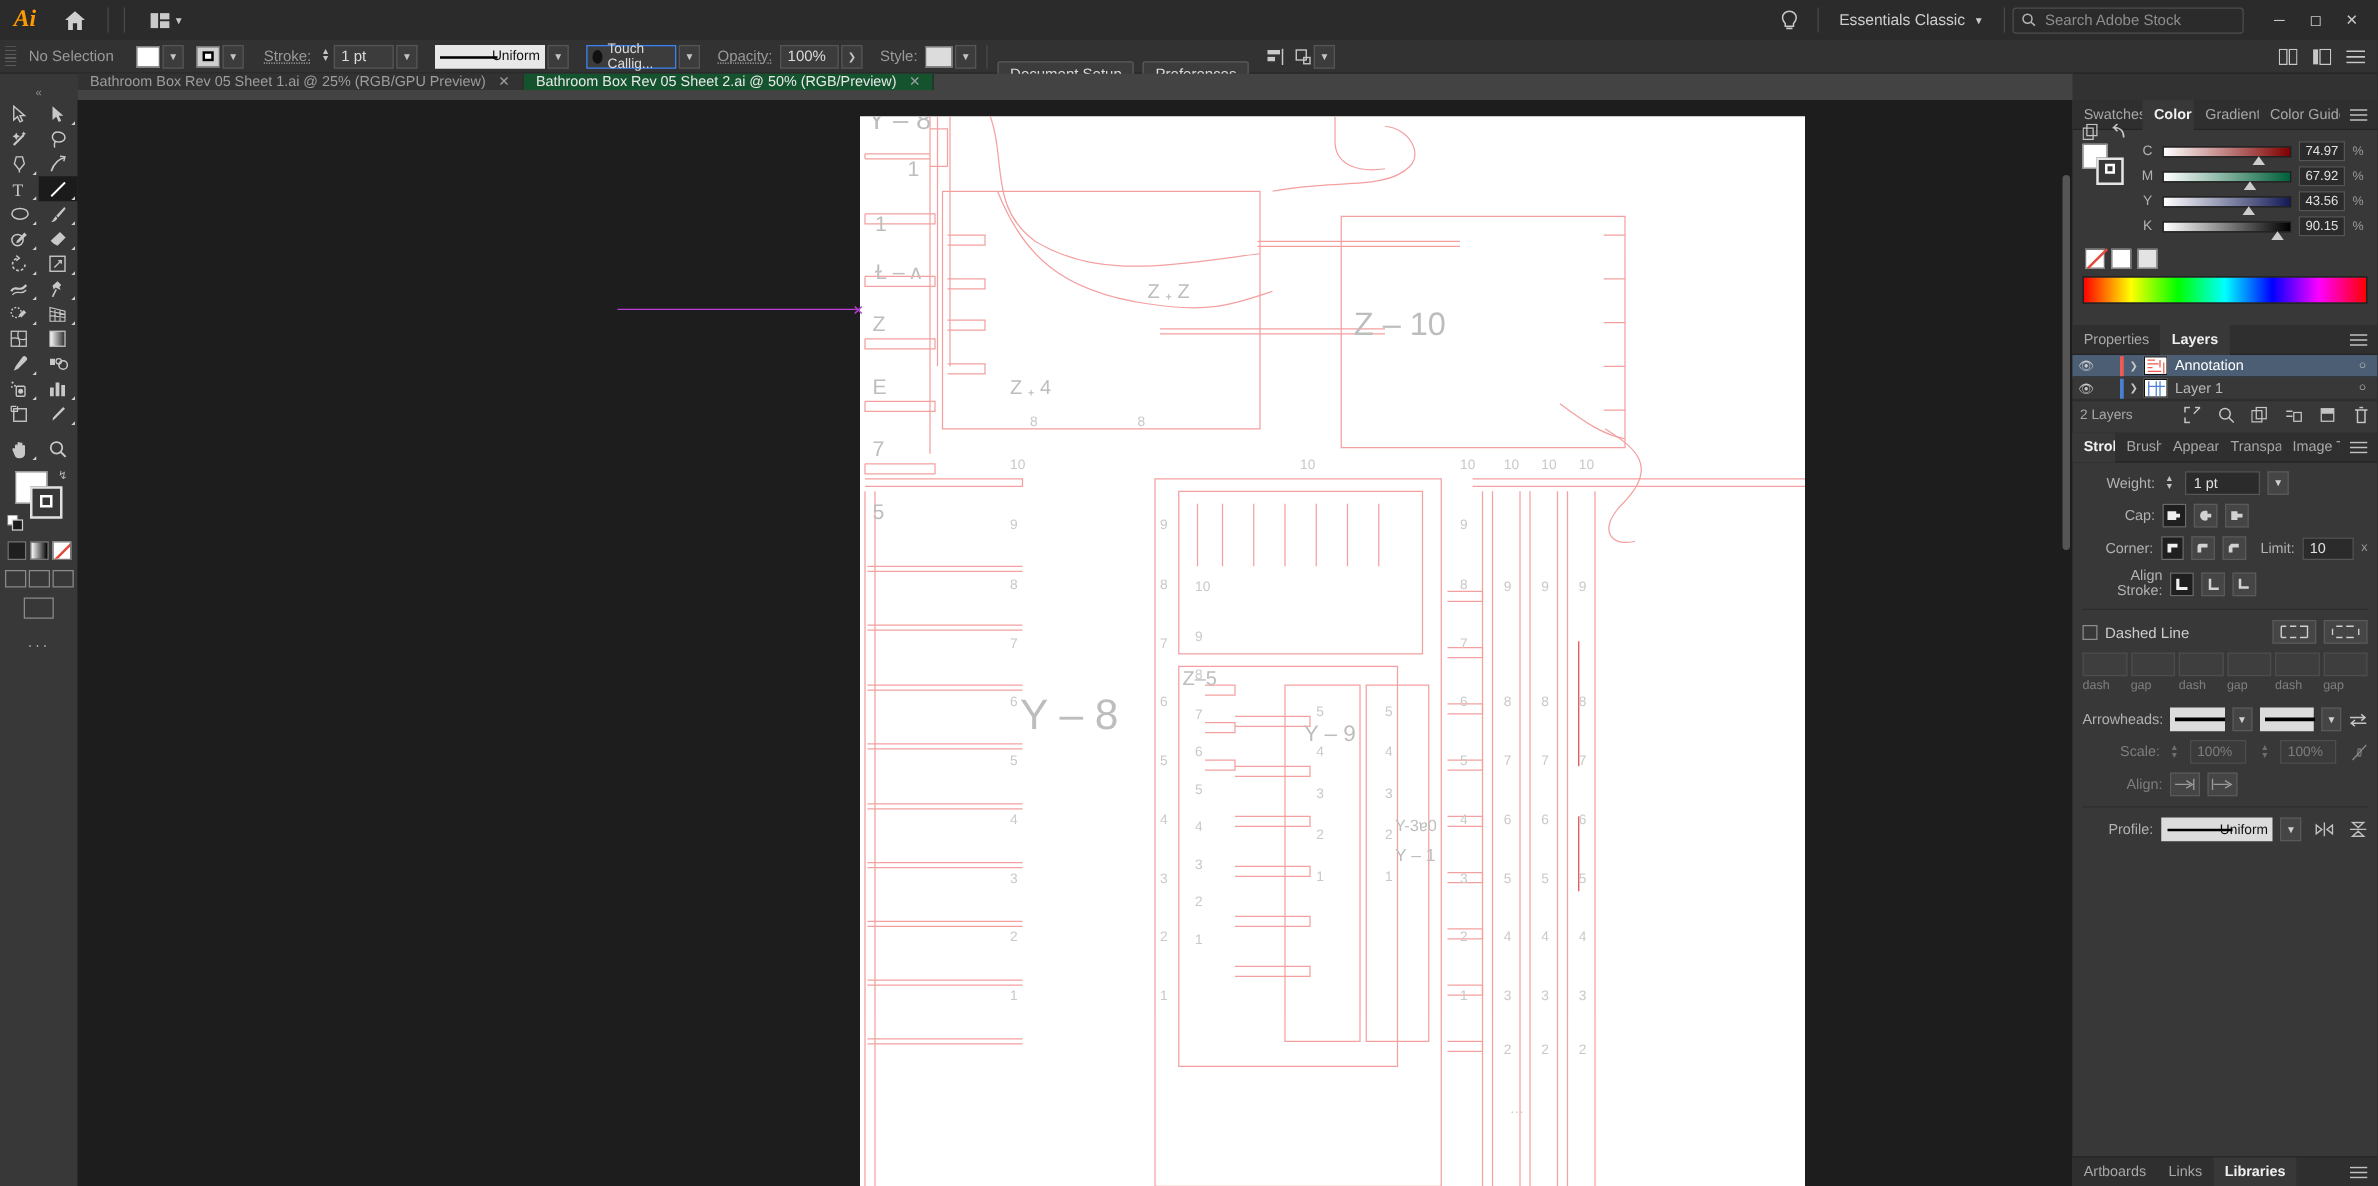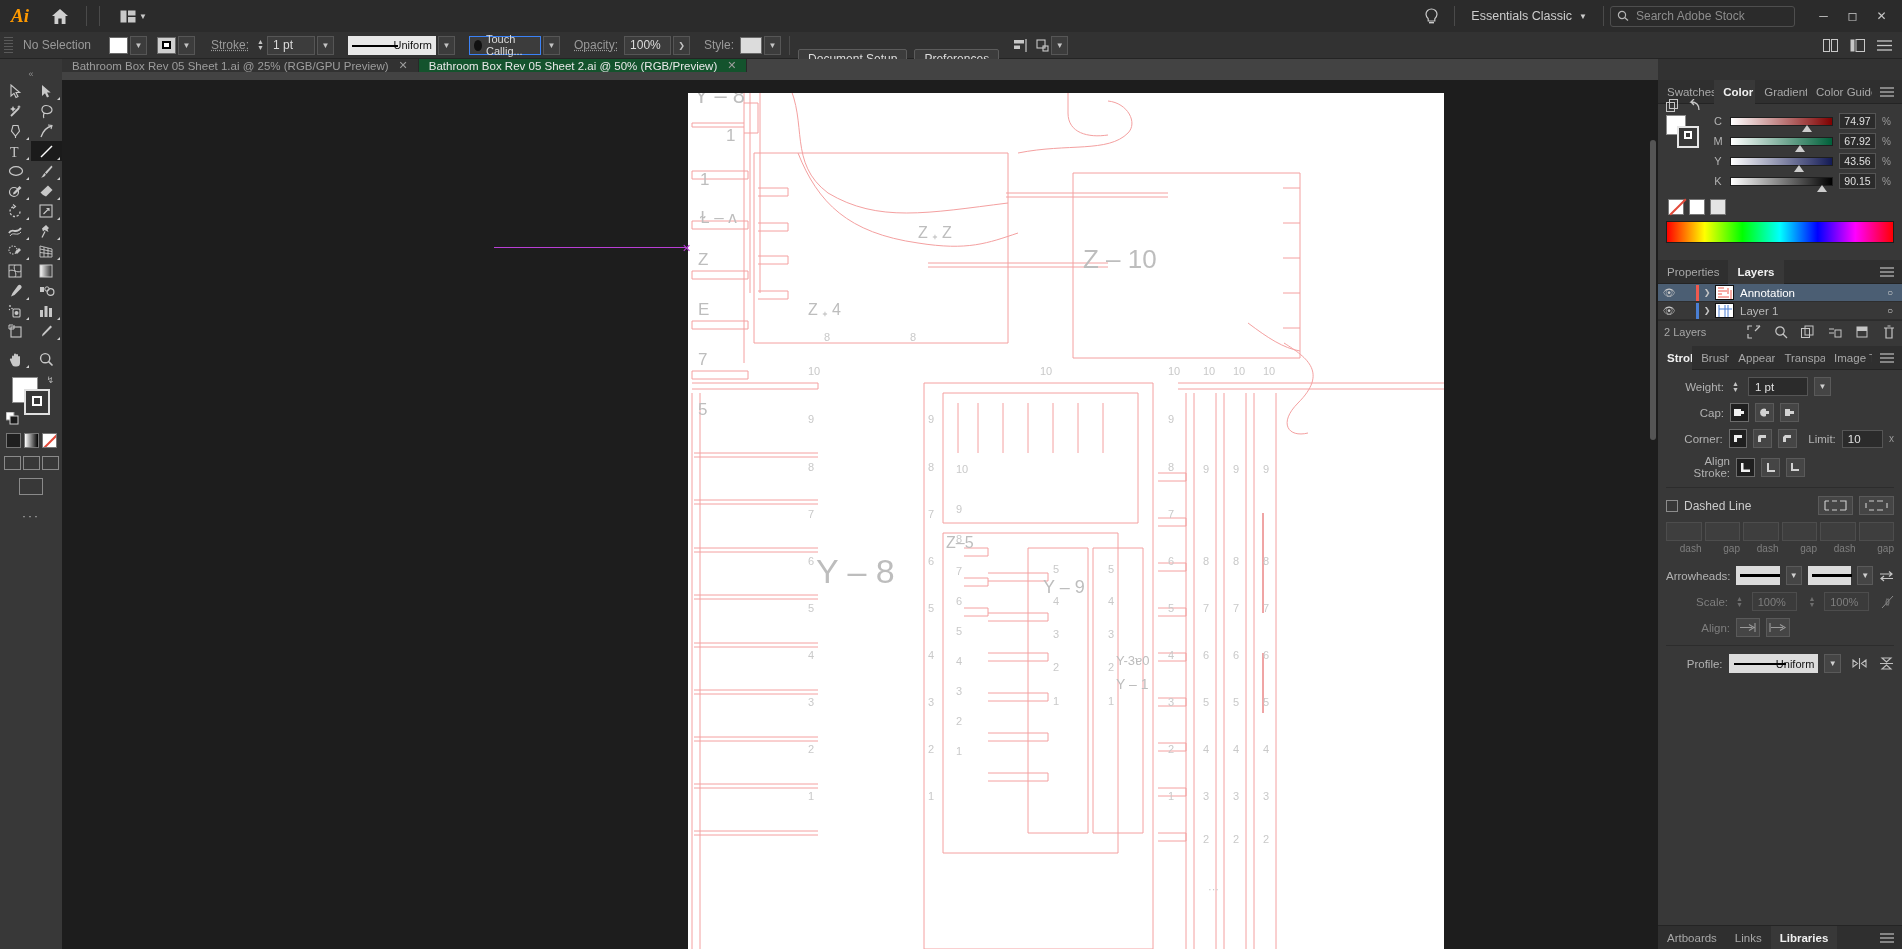--- a/index.html
+++ b/index.html
@@ -237,21 +237,21 @@
   .sp-limit { width: 42px; height: 18px; background: #2b2b2b; border: 1px solid #555;
     display: flex; align-items: center; padding-left: 5px; color: #e0e0e0; font-size: 11.5px; }
   .hr { height: 1px; background: #2c2c2c; margin: 8px 0; }
   .dash-row { display: flex; align-items: center; gap: 6px; }
   .chk { width: 12px; height: 12px; border: 1px solid #8c8c8c; background: #383838; }
   .dashbtn { width: 35px; height: 19px; background: #454545; border: 1px solid #5a5a5a;
     display:flex; align-items:center; justify-content:center; }
   .dash-fields { display: flex; gap: 3px; margin-top: 7px; }
   .dash-cell { flex: 1; }
   .dash-in { height: 19px; background: #3e3e3e; border: 1px solid #4d4d4d; }
-  .dash-cap { text-align: right; font-size: 10px; color: #7f7f7f; margin-top: 2px; }
+  .dash-cap { text-align: left; font-size: 10px; color: #7f7f7f; margin-top: 2px; }
   .arrow-field { width: 48px; height: 19px; background: #dcdcdc; position: relative; }
   .arrow-field::before { content: ""; position: absolute; left: 4px; top: 8px; width: 40px; height: 3px; background: #000; }
   .scale-in { width: 46px; height: 19px; background: #3b3b3b; border: 1px solid #4d4d4d;
     display: flex; align-items: center; padding-left: 5px; color: #7e7e7e; font-size: 11px; }
   .profile-field { width: 92px; height: 19px; background: #dcdcdc; color: #111;
     display: flex; align-items: center; justify-content: flex-end; font-size: 11px;
     padding-right: 4px; position: relative; }
   .profile-field::before { content: ""; position: absolute; left: 5px; top: 9px; width: 52px; height: 2px; background: #000; }
   .bottom-tabs {
     position: absolute; left: 0; bottom: 0; width: 244px; height: 24px;

